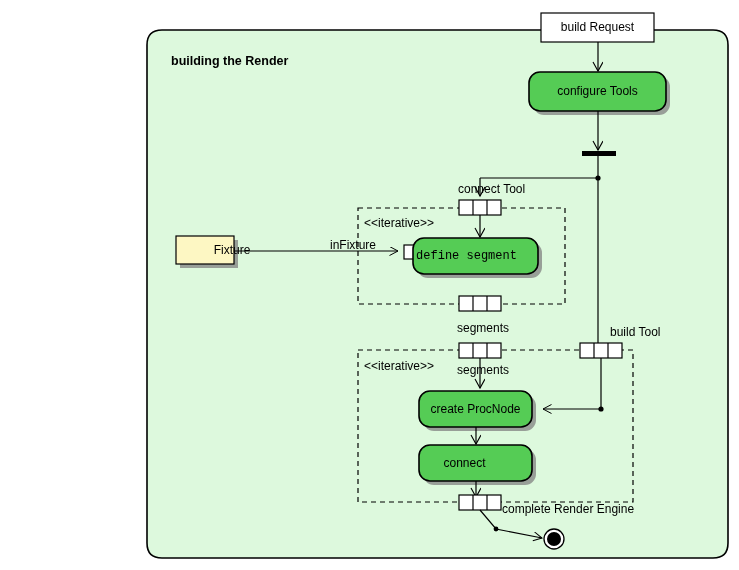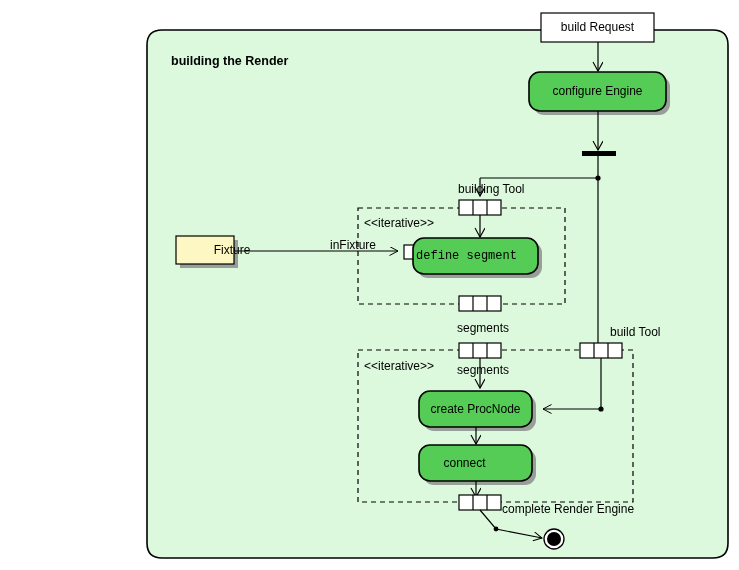--- a/index.html
+++ b/index.html
@@ -177,23 +177,23 @@
       <circle cx="554" cy="539" r="10" fill="#ffffff" stroke="#000000" stroke-width="1.3"></circle>
       <circle cx="554" cy="539" r="7" fill="#000000" stroke="none"></circle>
     </g>
 
   </svg>
 
   <div class="lbl lbl-bold" style="left:171px; top:55px;">building the Render</div>
 
   <div class="node-label" style="left:541px; top:21px; width:113px;">build Request</div>
 
-  <div class="node-label" style="left:529px; top:85px; width:137px;">configure Engine</div>
-
-  <div class="lbl" style="left:458px; top:183px;">building Tool</div>
+  <div class="node-label" style="left:529px; top:85px; width:137px;">configure Tools</div>
+
+  <div class="lbl" style="left:458px; top:183px;">connect Tool</div>
 
   <div class="lbl" style="left:364px; top:217px;">&lt;&lt;iterative&gt;&gt;</div>
 
   <div class="node-label" style="left:176px; top:244px; width:58px;margin-left:27px;">Fixture</div>
 
   <div class="lbl" style="left:330px; top:239px;">inFixture</div>
 
   <div class="node-label" style="left:413px; top:250px; width:107px;font-family:Liberation Mono, monospace;">define segment</div>
 
   <div class="lbl" style="left:457px; top:322px;">segments</div>

